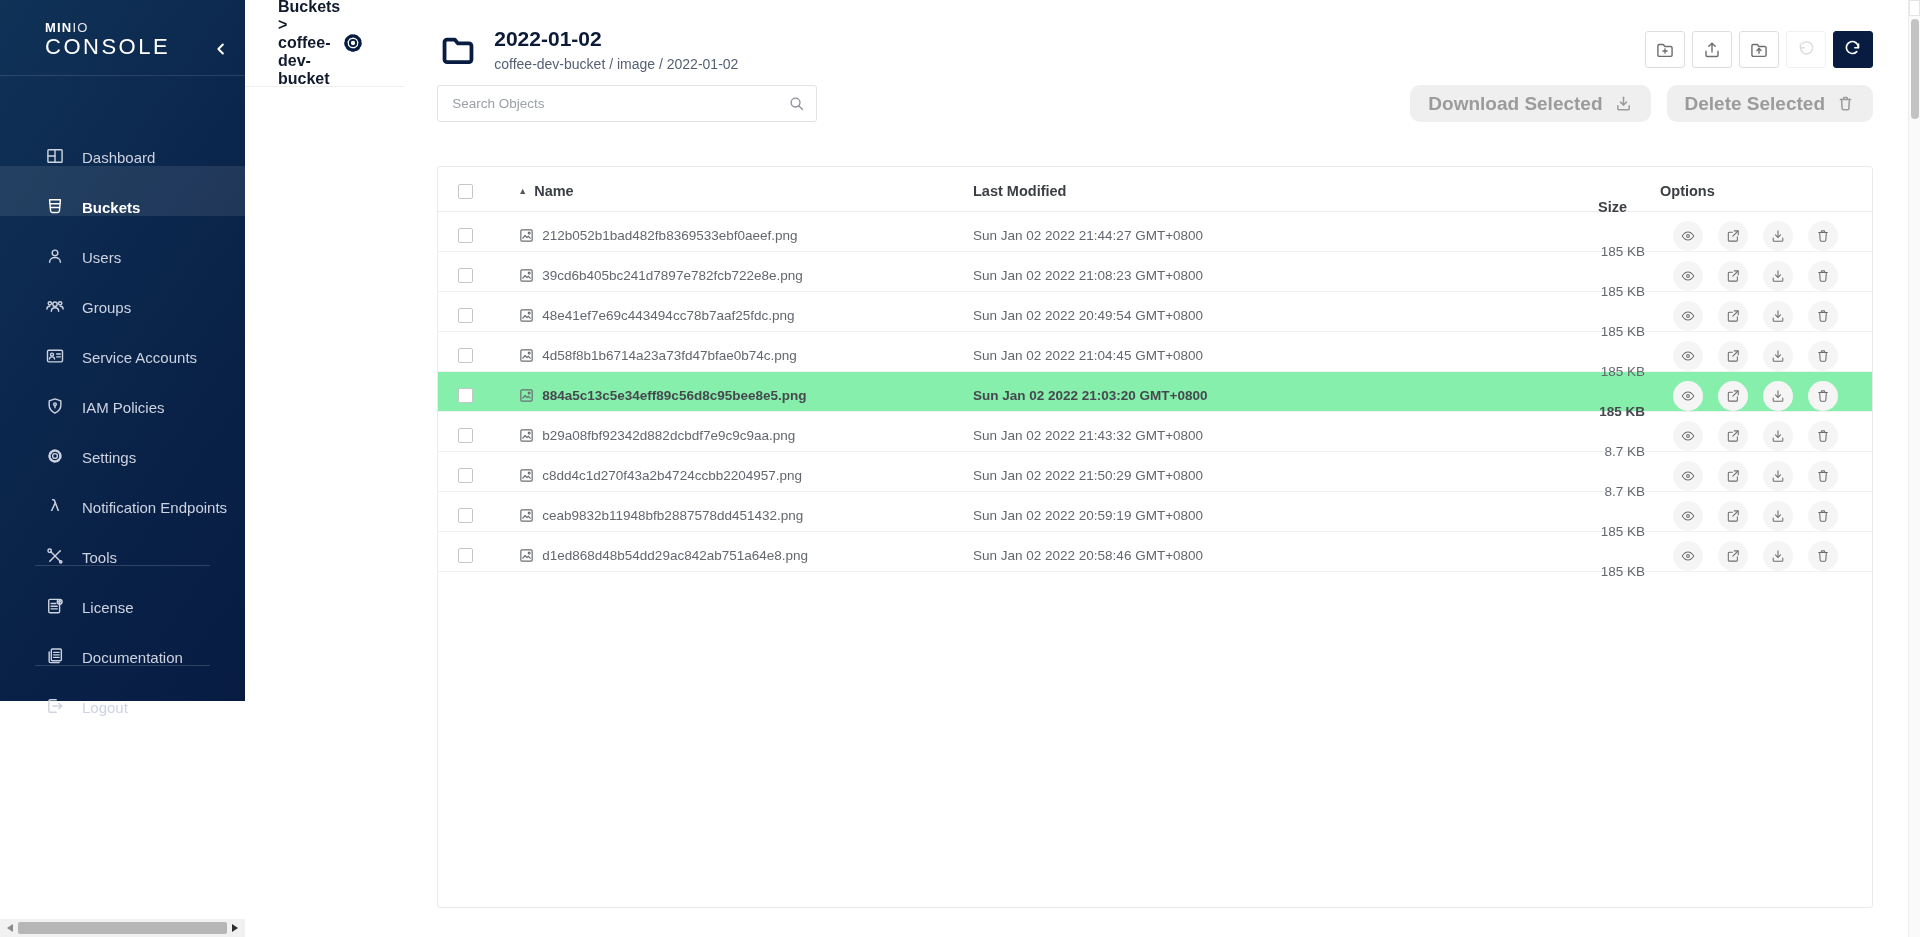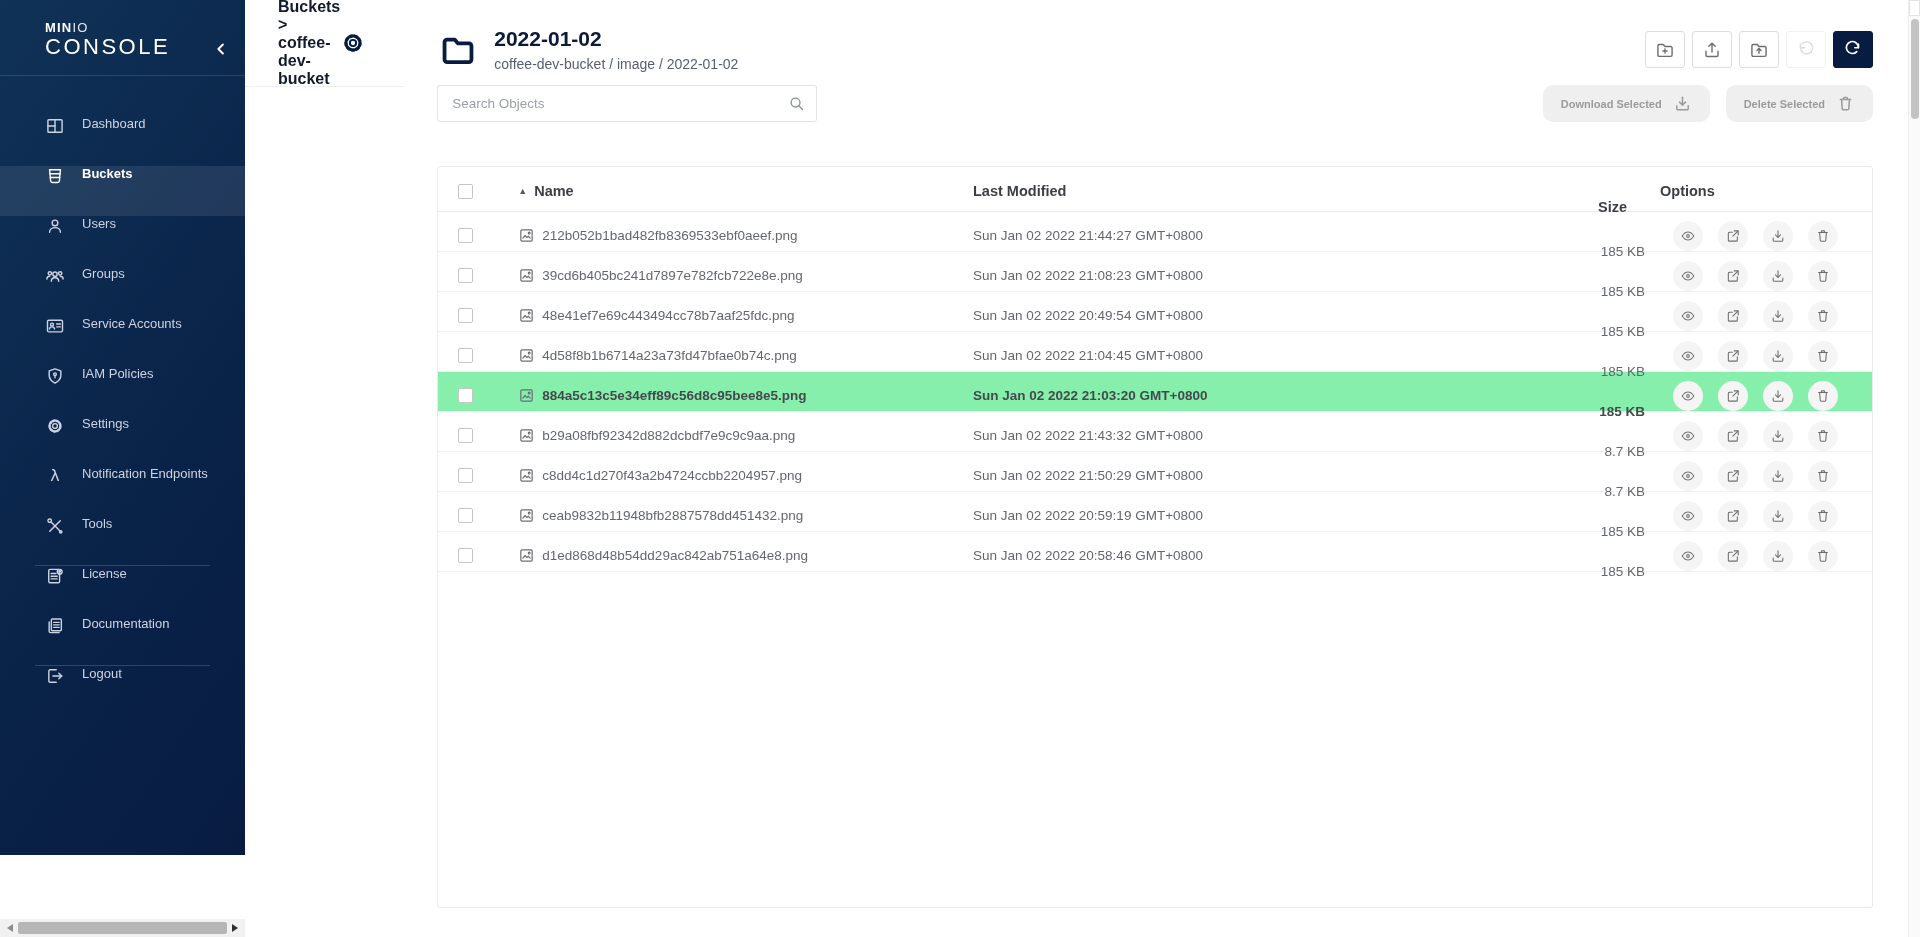--- a/index.html
+++ b/index.html
@@ -2,31 +2,31 @@
 <html><head>
 <meta charset="utf-8">
 <style>
   * { margin:0; padding:0; box-sizing:border-box; }
   html,body { width:1920px; height:937px; overflow:hidden; }
   body { font-family:"Liberation Sans", sans-serif; display:flex; background:#fff; color:#333; }
 
   svg.ic { fill:none; stroke:currentColor; stroke-width:1.7; stroke-linecap:round; stroke-linejoin:round; display:block; }
 
   
-  .sidebar { width:245px; height:855px; flex:0 0 245px; position:relative;
+  .sidebar { width:245px; height:701px; flex:0 0 245px; position:relative;
     background:linear-gradient(125deg,#103257 0%,#0a2349 55%,#081C42 100%); color:#cdd3e0; }
   .logo { padding:21px 0 0 45px; color:#fff; line-height:1.05; }
   .logo-top { font-size:13px; font-weight:bold; letter-spacing:1.2px; }
   .logo-top .thin { font-weight:300; opacity:.9; }
   .logo-bottom { font-size:22px; font-weight:400; letter-spacing:2.5px; }
   .collapse-btn { position:absolute; top:37px; right:12px; width:24px; height:24px; color:#fff; cursor:pointer;
     display:flex; align-items:center; justify-content:center; }
   .logo-divider { height:1px; background:rgba(255,255,255,.12); margin-top:17px; }
   .nav { margin-top:40px; }
-  .nav-item { height:50px; display:flex; align-items:flex-start; padding-left:45px; cursor:pointer; font-size:13px; position:relative; }
+  .nav-item { height:50px; display:flex; align-items:flex-end; padding-left:45px; cursor:pointer; font-size:15px; position:relative; }
   .nav-item.active { background:rgba(255,255,255,.09); color:#fff; font-weight:bold; }
   .nav-ic { width:20px; height:20px; margin-right:17px; flex:0 0 20px; }
   .nav-item.divider-after::after { content:""; position:absolute; left:35px; right:35px; bottom:0; height:1px; background:rgba(255,255,255,.16); }
 
   
   .main { flex:1; display:flex; flex-direction:row; position:relative; min-width:0; }
   .topbar { height:87px; flex:0 0 87px; background:#fff; border-bottom:1px solid #efefef;
     display:flex; align-items:center; justify-content:space-between; padding:0 38px 0 33px; }
   .breadcrumb { font-size:16px; font-weight:bold; color:#121b2e; cursor:pointer; }
   .topbar-gear { width:26px; height:26px; color:#081C42; cursor:pointer; }
@@ -49,21 +49,21 @@
 
   .toolbar { margin-top:13px; display:flex; align-items:center; justify-content:space-between; }
   .search-wrap { position:relative; width:380px; }
   .search-input { width:380px; height:37px; border:1px solid #e3e3e3; border-radius:3px; padding:0 40px 0 14px;
     font-size:13.5px; color:#333; font-family:"Liberation Sans", sans-serif; outline:none; }
   .search-input::placeholder { color:#9ba0a8; }
   .search-ic { position:absolute; right:11px; top:9px; width:19px; height:19px; color:#8a9099; }
   .search-ic svg { width:19px; height:19px; }
   .sel-actions { display:flex; gap:16px; }
   .sel-btn { height:37px; background:#efefef; border:none; border-radius:10px; color:#9b9b9b; font-weight:bold;
-    font-size:11px; padding:0 18px; display:flex; align-items:center; gap:11px; cursor:default; font-family:"Liberation Sans", sans-serif; }
+    font-size:19px; padding:0 18px; display:flex; align-items:center; gap:11px; cursor:default; font-family:"Liberation Sans", sans-serif; }
   .sel-btn svg { width:19px; height:19px; stroke-width:1.9; }
 
   
   .table-card { margin-top:44px; margin-bottom:25px; border:1px solid #eaeaea; border-radius:3px; flex:1; background:#fff; overflow:hidden; }
   .trow, .thead { display:grid; grid-template-columns:40px minmax(0,1fr) 562px 110px 207px; align-items:center; padding:0 20px; }
   .thead { height:45px; border-bottom:1px solid #ececec; font-size:14.5px; font-weight:bold; color:#3b3f45; }
   .trow { height:40px; border-bottom:1px solid #f1f1f1; font-size:13.5px; color:#63676d; }
   .trow.highlighted { background:#86efac; font-weight:bold; color:#45494e; }
   .checkbox { width:15px; height:15px; border:1px solid #c6c6c6; border-radius:2px; background:#fff; display:inline-block; cursor:pointer; }
   .c-check { display:flex; align-items:center; }

